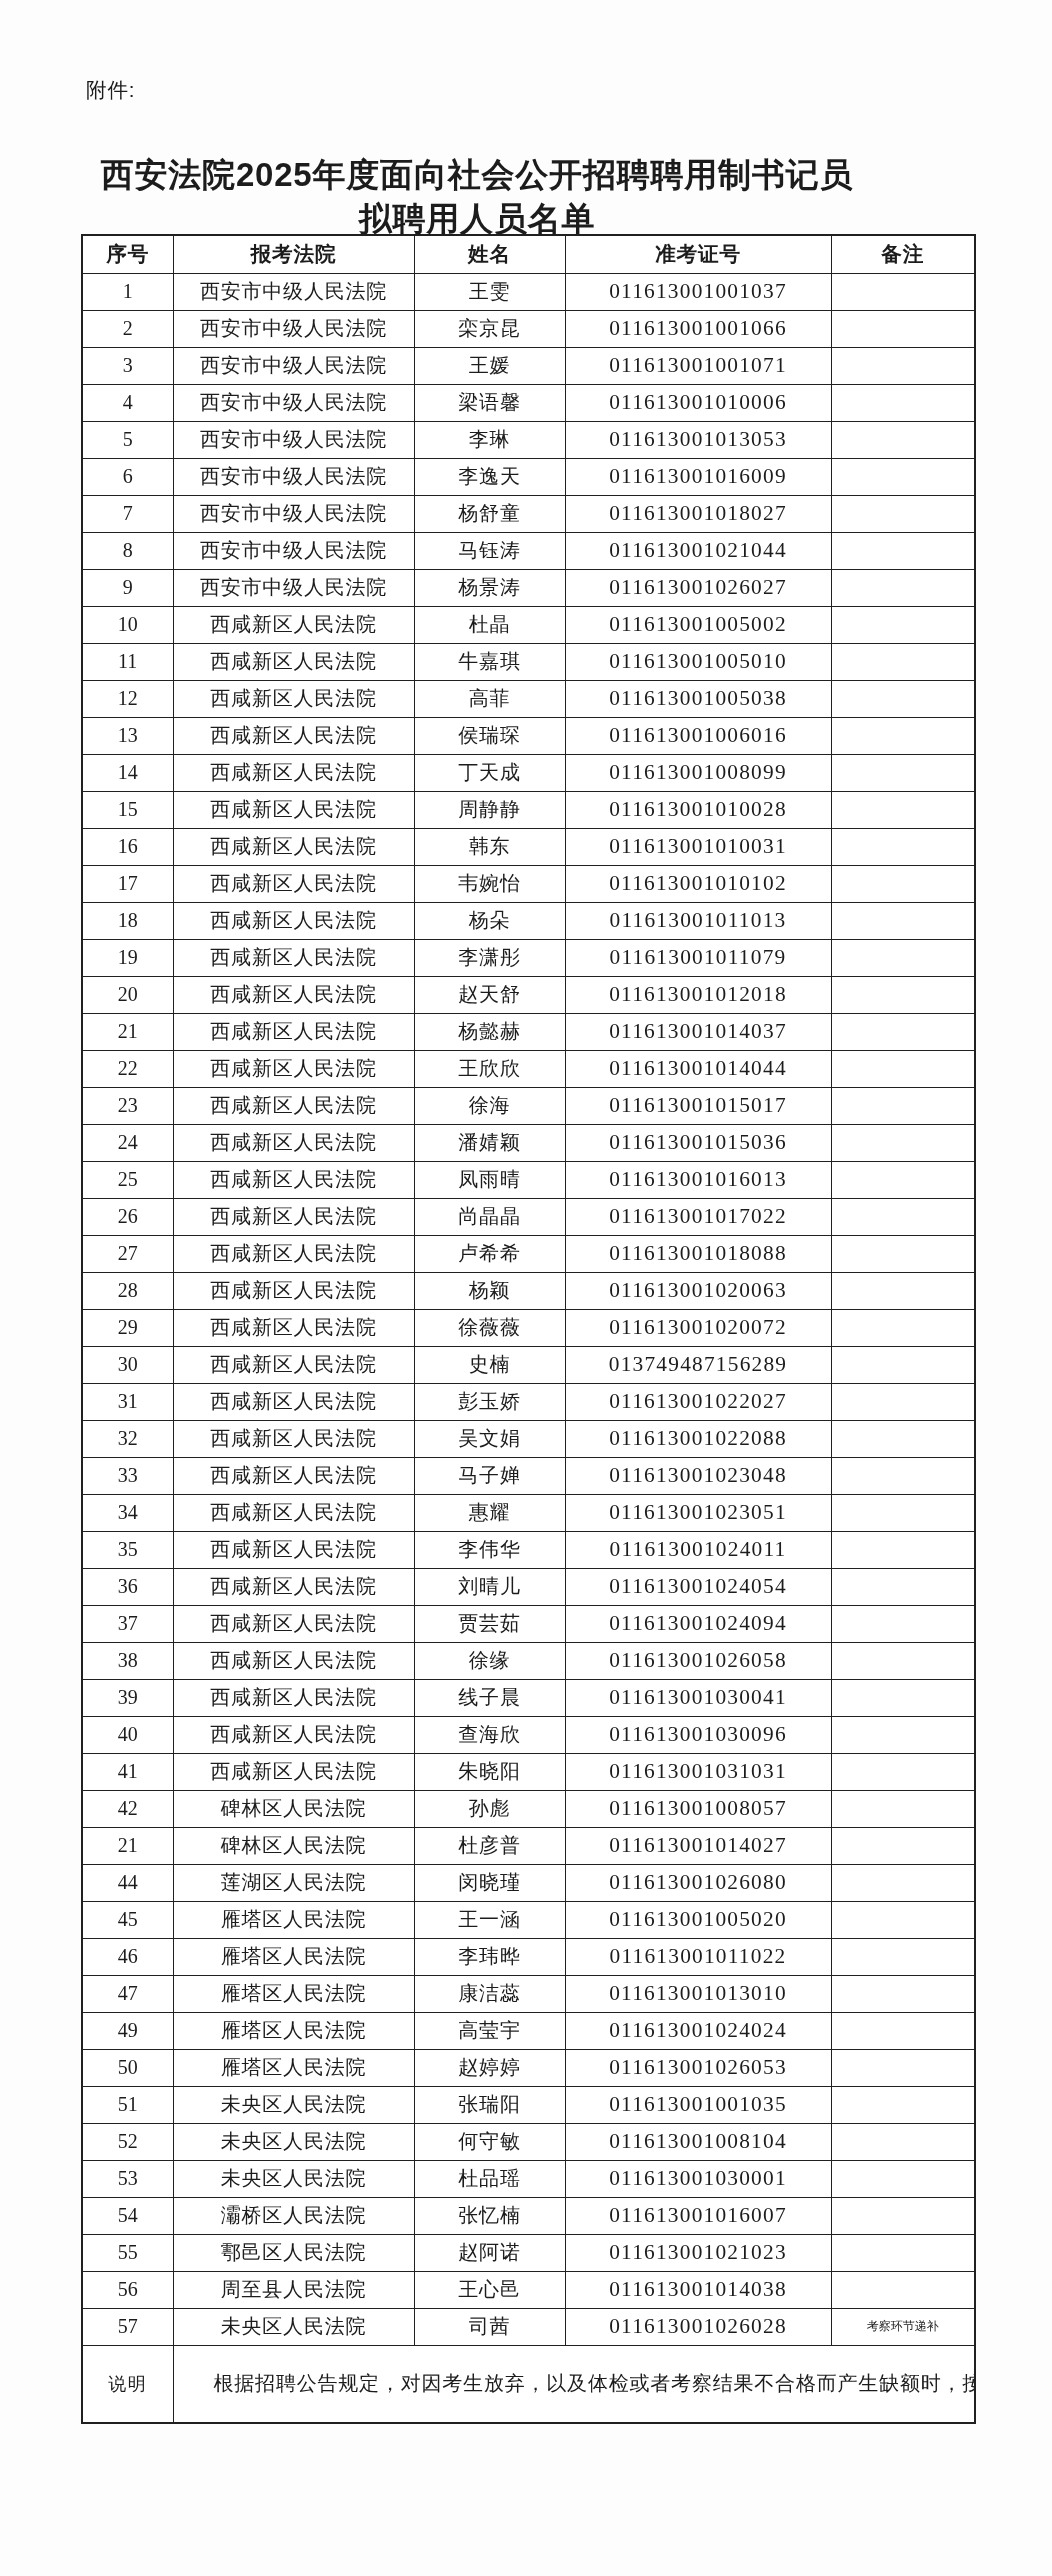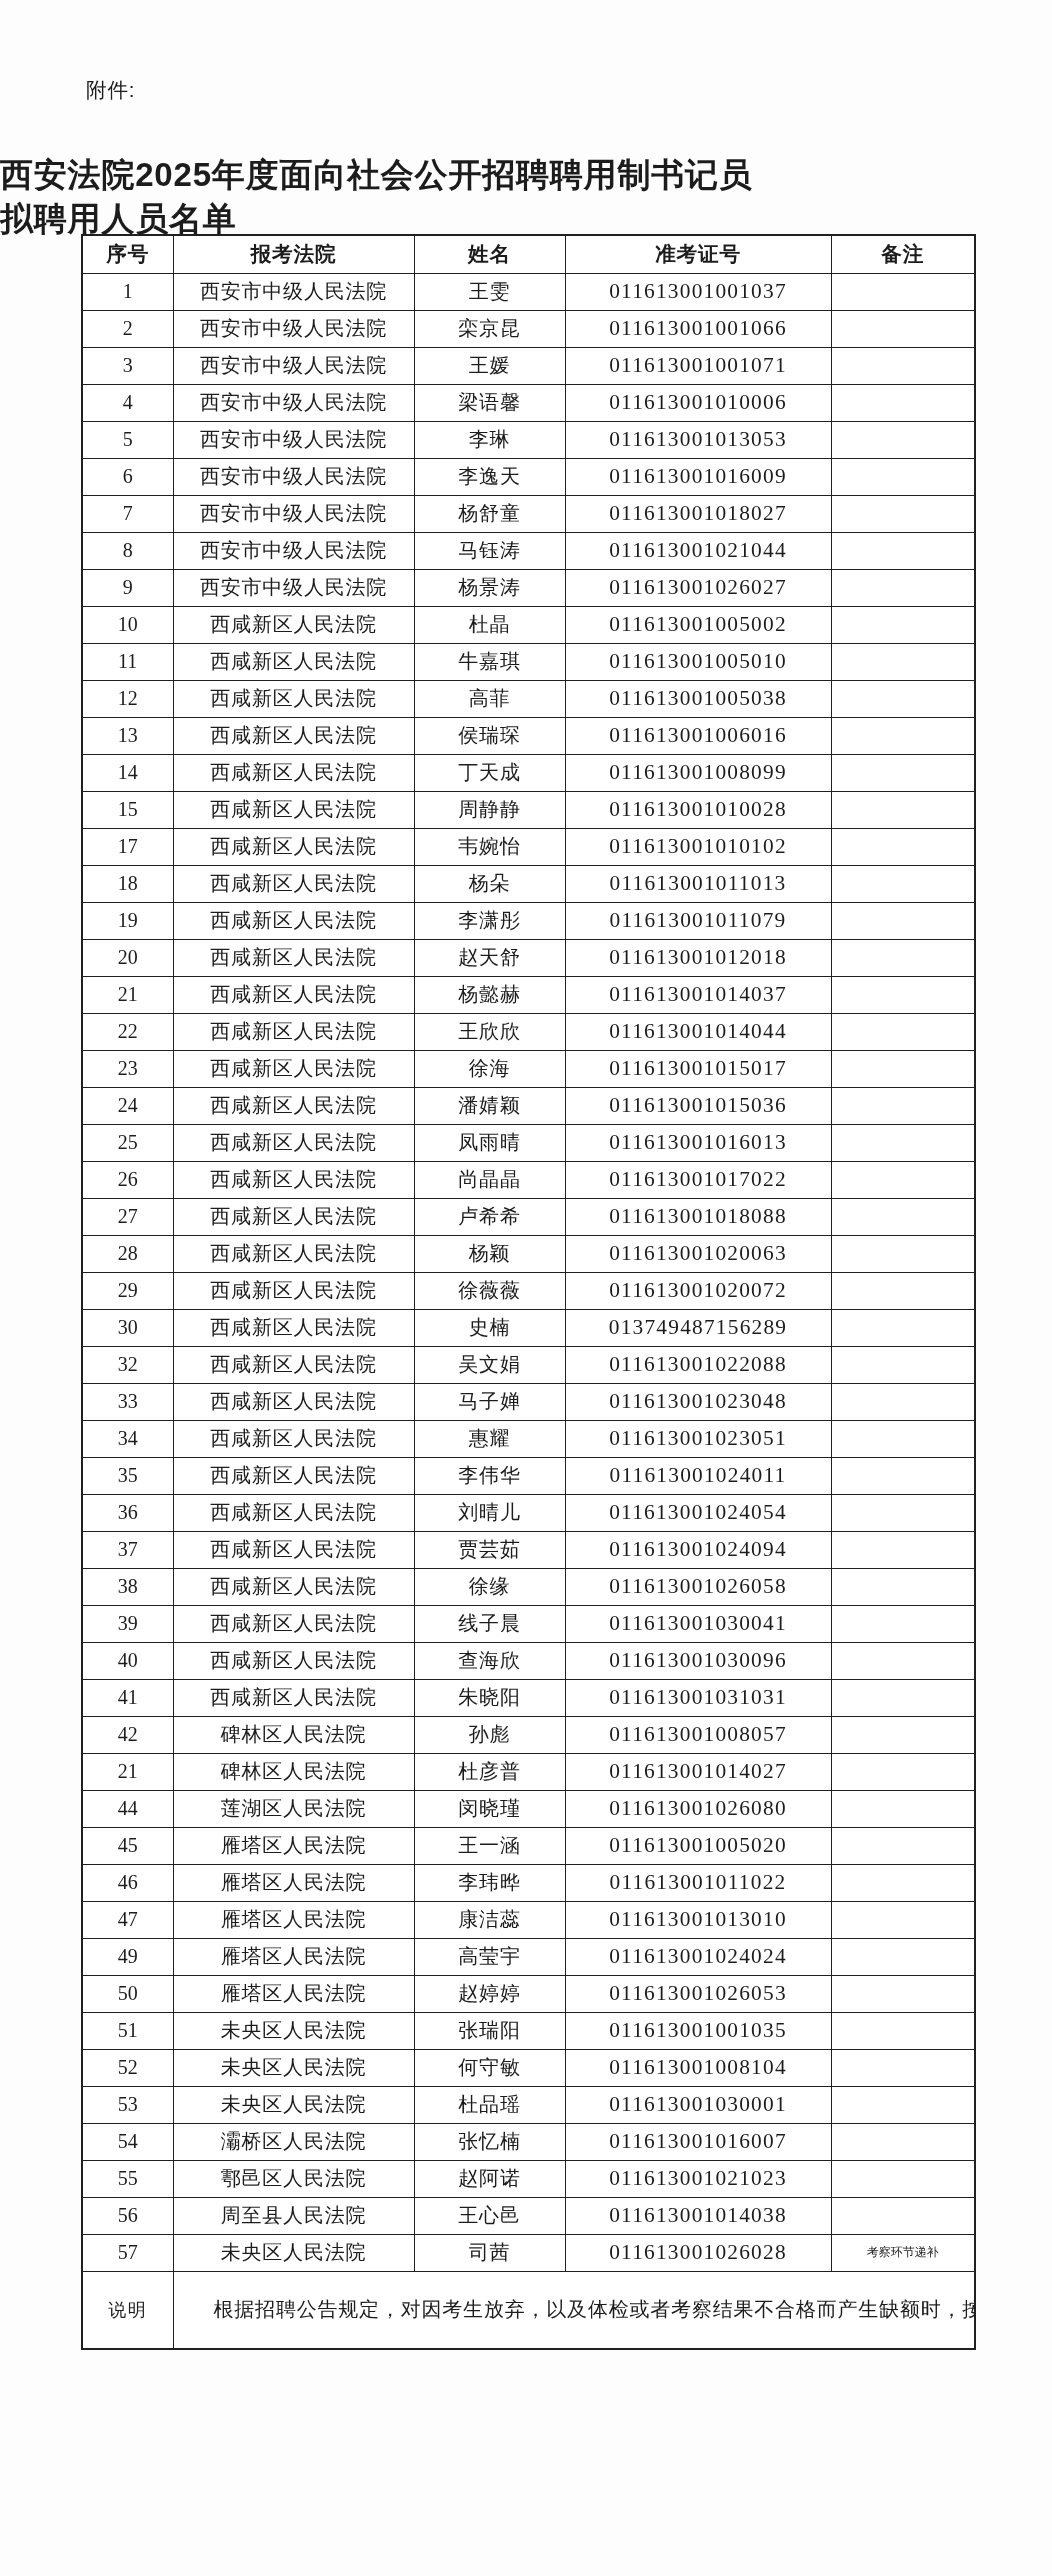--- a/index.html
+++ b/index.html
@@ -8,20 +8,21 @@
     background:#fdfdfd;color:#1c1c1c;
     font-family:"Liberation Serif","DejaVu Serif",serif;
   }
   .attachment{
     position:absolute;left:86px;top:76px;
     font-family:"Liberation Sans","DejaVu Sans",sans-serif;
     font-weight:normal;font-size:20.6px;letter-spacing:0.8px;
   }
   .title-block{
     position:absolute;top:153px;left:0;width:954px;
+    text-align:center;
     font-family:"Liberation Sans","DejaVu Sans",sans-serif;
     font-weight:bold;font-size:33px;line-height:44px;
     letter-spacing:0.8px;
   }
   table.roster{
     position:absolute;left:81px;top:234px;
     border-collapse:collapse;table-layout:fixed;
     width:893px;background:#ffffff;
     border:2.5px solid #202020;
   }
@@ -184,20 +185,27 @@
         <td class="col-remark"></td>
       </tr>
       <tr class="data-row">
         <td class="col-no">15</td>
         <td class="col-court">西咸新区人民法院</td>
         <td class="col-name">周静静</td>
         <td class="col-ticket">011613001010028</td>
         <td class="col-remark"></td>
       </tr>
       <tr class="data-row">
+        <td class="col-no">16</td>
+        <td class="col-court">西咸新区人民法院</td>
+        <td class="col-name">韩东</td>
+        <td class="col-ticket">011613001010031</td>
+        <td class="col-remark"></td>
+      </tr>
+      <tr class="data-row">
         <td class="col-no">17</td>
         <td class="col-court">西咸新区人民法院</td>
         <td class="col-name">韦婉怡</td>
         <td class="col-ticket">011613001010102</td>
         <td class="col-remark"></td>
       </tr>
       <tr class="data-row">
         <td class="col-no">18</td>
         <td class="col-court">西咸新区人民法院</td>
         <td class="col-name">杨朵</td>
@@ -279,20 +287,27 @@
         <td class="col-court">西咸新区人民法院</td>
         <td class="col-name">徐薇薇</td>
         <td class="col-ticket">011613001020072</td>
         <td class="col-remark"></td>
       </tr>
       <tr class="data-row">
         <td class="col-no">30</td>
         <td class="col-court">西咸新区人民法院</td>
         <td class="col-name">史楠</td>
         <td class="col-ticket">013749487156289</td>
+        <td class="col-remark"></td>
+      </tr>
+      <tr class="data-row">
+        <td class="col-no">31</td>
+        <td class="col-court">西咸新区人民法院</td>
+        <td class="col-name">彭玉娇</td>
+        <td class="col-ticket">011613001022027</td>
         <td class="col-remark"></td>
       </tr>
       <tr class="data-row">
         <td class="col-no">32</td>
         <td class="col-court">西咸新区人民法院</td>
         <td class="col-name">吴文娟</td>
         <td class="col-ticket">011613001022088</td>
         <td class="col-remark"></td>
       </tr>
       <tr class="data-row">

